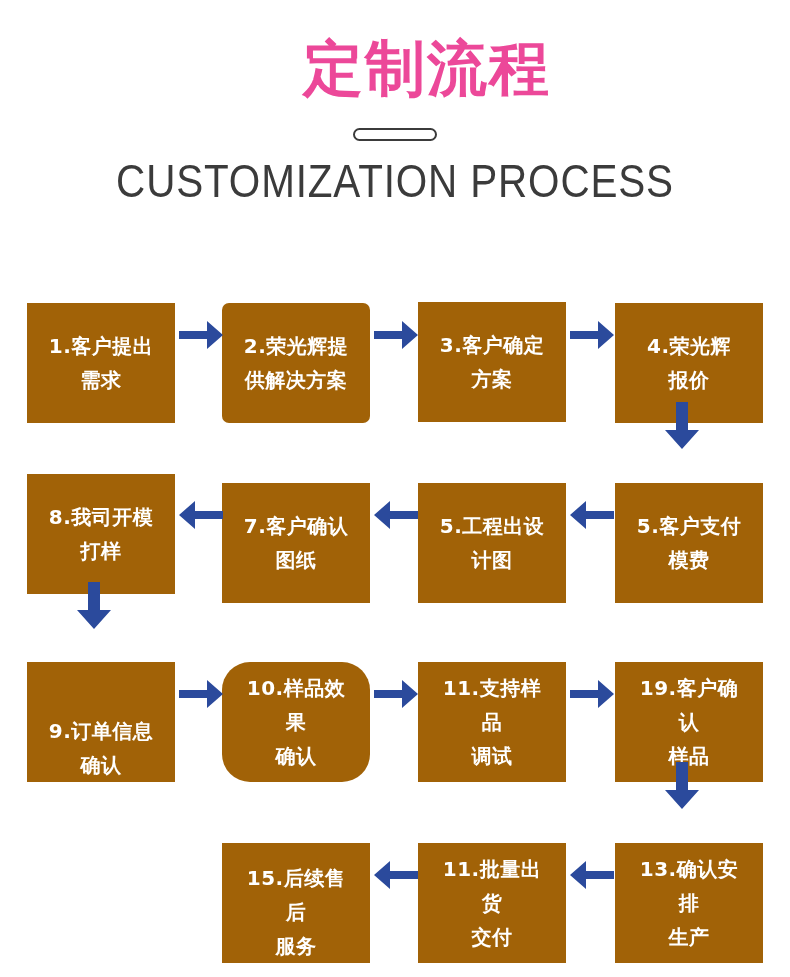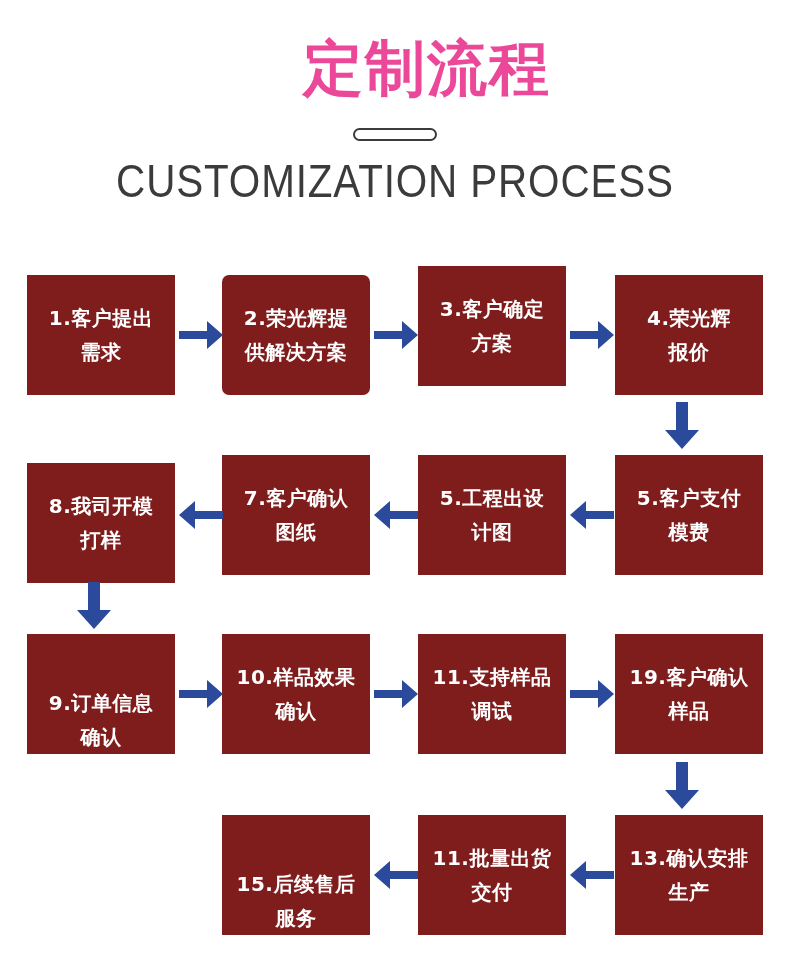--- a/index.html
+++ b/index.html
@@ -64,26 +64,27 @@
     transform: scaleX(0.86);
     transform-origin: center center;
     white-space: nowrap;
   }
 
   
   .flow-box {
     position: absolute;
     width: 148px;
     height: 120px;
-    background: #7f1d1d;
+    background: #a16207;
     display: flex;
     align-items: center;
     justify-content: center;
     box-sizing: border-box;
-    padding: 0 6px;
+    padding: 0 16px;
+    margin-top: 28px;
   }
   .flow-box .box-label {
     color: #ffffff;
     font-size: 20px;
     line-height: 34px;
     font-weight: 700;
     text-align: center;
     letter-spacing: 0.5px;
     font-family: "DejaVu Sans", "Liberation Sans", sans-serif;
     word-break: break-all;
@@ -111,21 +112,21 @@
   </div>
 
   <div class="title-en">CUSTOMIZATION PROCESS</div>
 
   <div class="flow-box" style="left:27px; top:275px;">
     <span class="box-label"><span>1.客户提出</span><br><span>需求</span></span>
   </div>
   <div class="flow-box" style="left:222px; top:275px;border-radius:7px;">
     <span class="box-label"><span>2.荣光辉提</span><br><span>供解决方案</span></span>
   </div>
-  <div class="flow-box" style="left:418px; top:266px;">
+  <div class="flow-box" style="left:418px; top:274px;">
     <span class="box-label"><span>3.客户确定</span><br><span>方案</span></span>
   </div>
   <div class="flow-box" style="left:615px; top:275px;">
     <span class="box-label"><span>4.荣光辉</span><br><span>报价</span></span>
   </div>
 
   <div class="arrow arrow-h" style="left:177px; top:314px;">
     <svg width="48" height="42" viewBox="0 0 48 42">
         <path d="M2 17 H30 V7 L46 21 L30 35 V25 H2 Z" fill="#2b4a9c"></path>
       </svg>
@@ -140,21 +141,21 @@
         <path d="M2 17 H30 V7 L46 21 L30 35 V25 H2 Z" fill="#2b4a9c"></path>
       </svg>
   </div>
 
   <div class="arrow arrow-v" style="left:661px; top:400px;">
     <svg width="42" height="52" viewBox="0 0 42 52">
         <path d="M15 2 H27 V30 H38 L21 49 L4 30 H15 Z" fill="#2b4a9c"></path>
       </svg>
   </div>
 
-  <div class="flow-box" style="left:27px; top:463px;justify-content:center;">
+  <div class="flow-box" style="left:27px; top:446px;justify-content:center;">
     <span class="box-label"><span>8.我司开模</span><br><span>打样</span></span>
   </div>
   <div class="flow-box" style="left:222px; top:455px;">
     <span class="box-label"><span>7.客户确认</span><br><span>图纸</span></span>
   </div>
   <div class="flow-box" style="left:418px; top:455px;">
     <span class="box-label"><span>5.工程出设</span><br><span>计图</span></span>
   </div>
   <div class="flow-box" style="left:615px; top:455px;">
     <span class="box-label"><span>5.客户支付</span><br><span>模费</span></span>
@@ -178,21 +179,21 @@
 
   <div class="arrow arrow-v" style="left:73px; top:580px;">
     <svg width="42" height="52" viewBox="0 0 42 52">
         <path d="M15 2 H27 V30 H38 L21 49 L4 30 H15 Z" fill="#2b4a9c"></path>
       </svg>
   </div>
 
   <div class="flow-box" style="left:27px; top:634px;align-items:flex-end;">
     <span class="box-label"><span>9.订单信息</span><br><span>确认</span></span>
   </div>
-  <div class="flow-box" style="left:222px; top:634px;">
+  <div class="flow-box" style="left:222px; top:634px;border-radius:28px;">
     <span class="box-label"><span>10.样品效果</span><br><span>确认</span></span>
   </div>
   <div class="flow-box" style="left:418px; top:634px;">
     <span class="box-label"><span>11.支持样品</span><br><span>调试</span></span>
   </div>
   <div class="flow-box" style="left:615px; top:634px;">
     <span class="box-label"><span>19.客户确认</span><br><span>样品</span></span>
   </div>
 
   <div class="arrow arrow-h" style="left:177px; top:673px;">

